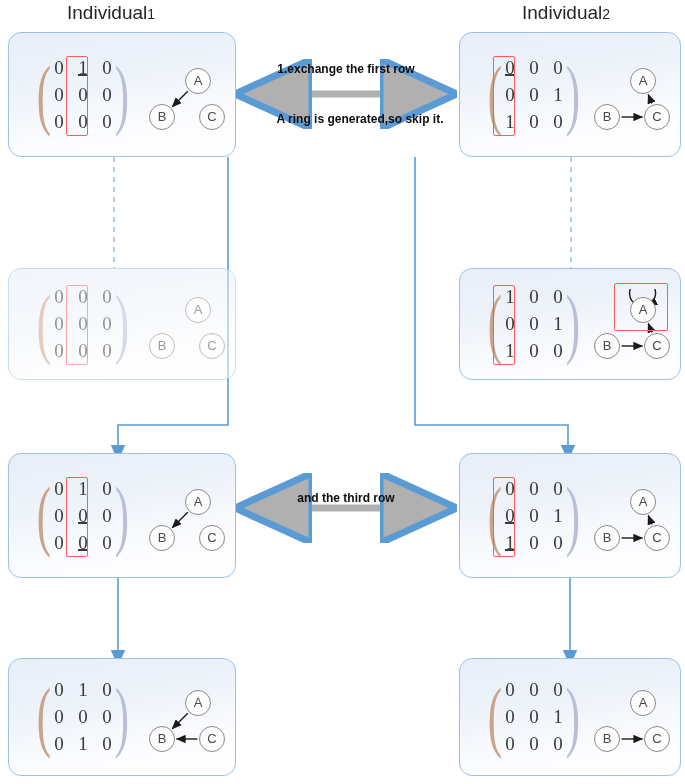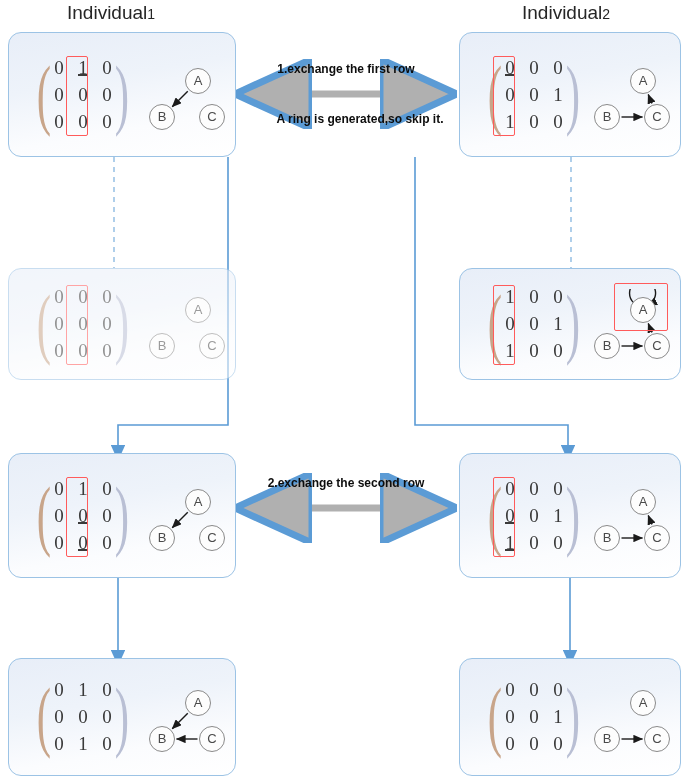--- a/index.html
+++ b/index.html
@@ -92,21 +92,21 @@
 
     <path d="M118,578 L118,658" fill="none" stroke="#5b9bd5" stroke-width="1.6" marker-end="url(#ar)"></path>
     <path d="M570,578 L570,658" fill="none" stroke="#5b9bd5" stroke-width="1.6" marker-end="url(#ar)"></path>
 
     <line x1="242" y1="94" x2="450" y2="94" stroke="#b0b0b0" stroke-width="7" marker-start="url(#arL)" marker-end="url(#arR)"></line>
     <line x1="242" y1="508" x2="450" y2="508" stroke="#b0b0b0" stroke-width="7" marker-start="url(#arL)" marker-end="url(#arR)"></line>
   </svg>
 
   <div class="mid-label" style="left:246px;top:62px;width:200px;">1.exchange the first row</div>
   <div class="mid-label" style="left:255px;top:112px;width:210px;">A ring is generated,so skip it.</div>
-  <div class="mid-label" style="left:246px;top:476px;width:200px;">2.exchange the second row</div>
+  <div class="mid-label" style="left:246px;top:491px;width:200px;">and the third row</div>
 
   <div id="panel-host">
       <div class="panel" style="left: 8px; top: 32px; width: 228px; height: 125px;">
         <div class="mat" style="left: 22px; top: 21.5px;">
           <span class="brk" style="margin-right: -10px;">(</span>
           <div class="grid">
             <div class="cell">0</div>
             <div class="cell u">1</div>
             <div class="cell">0</div>
             <div class="cell">0</div>

